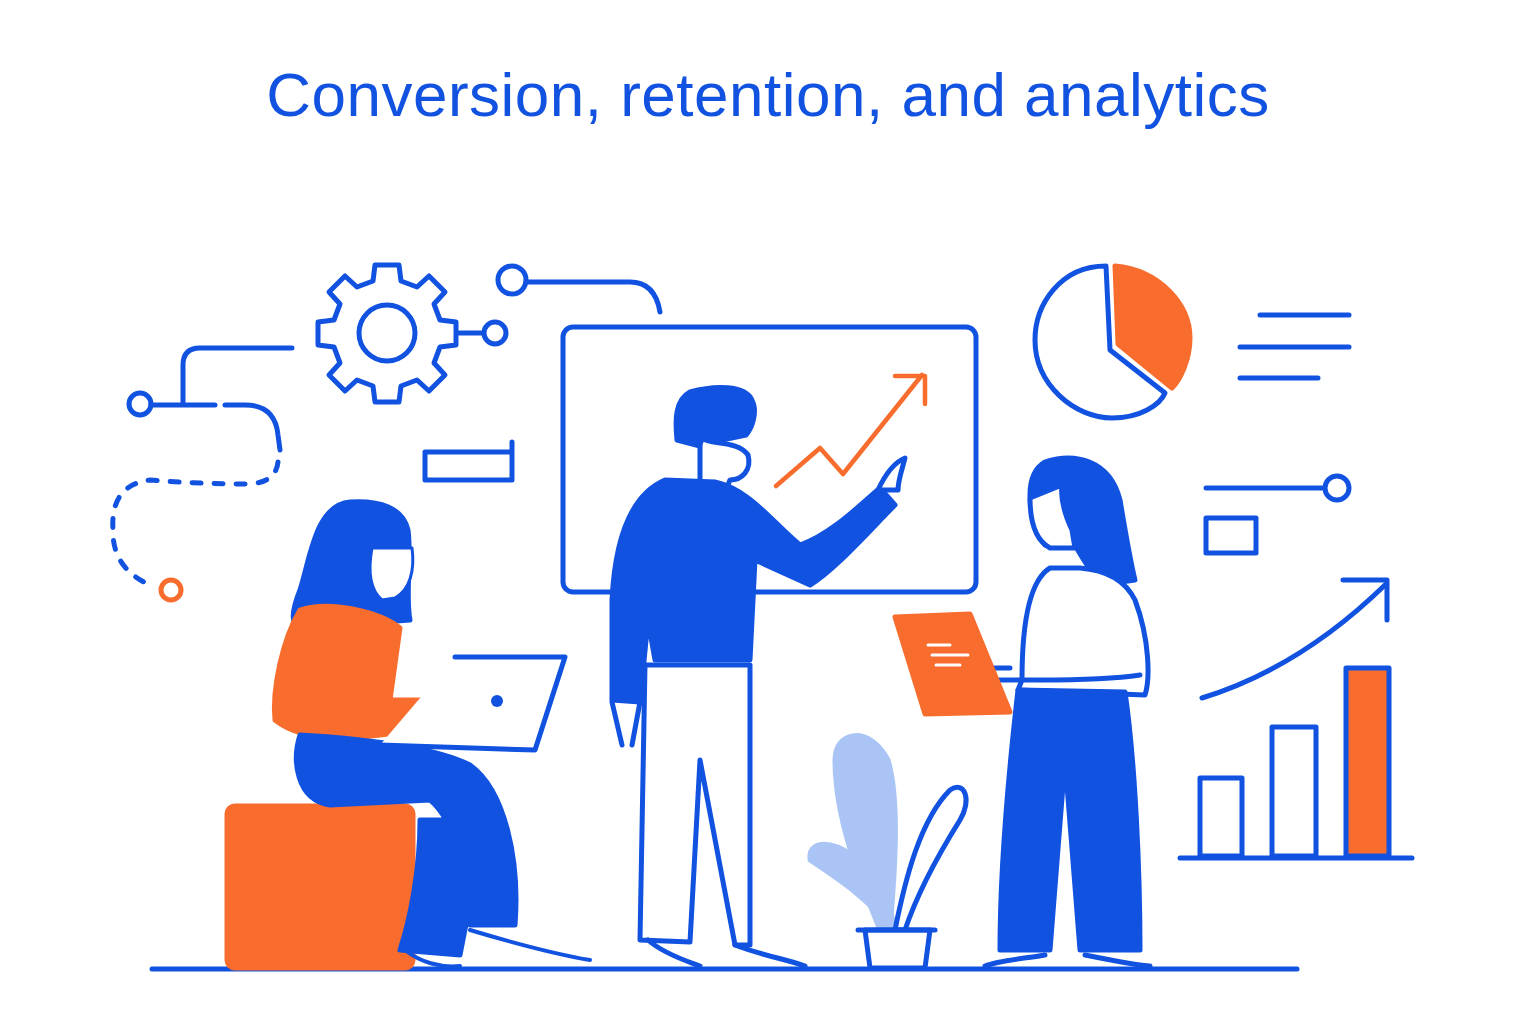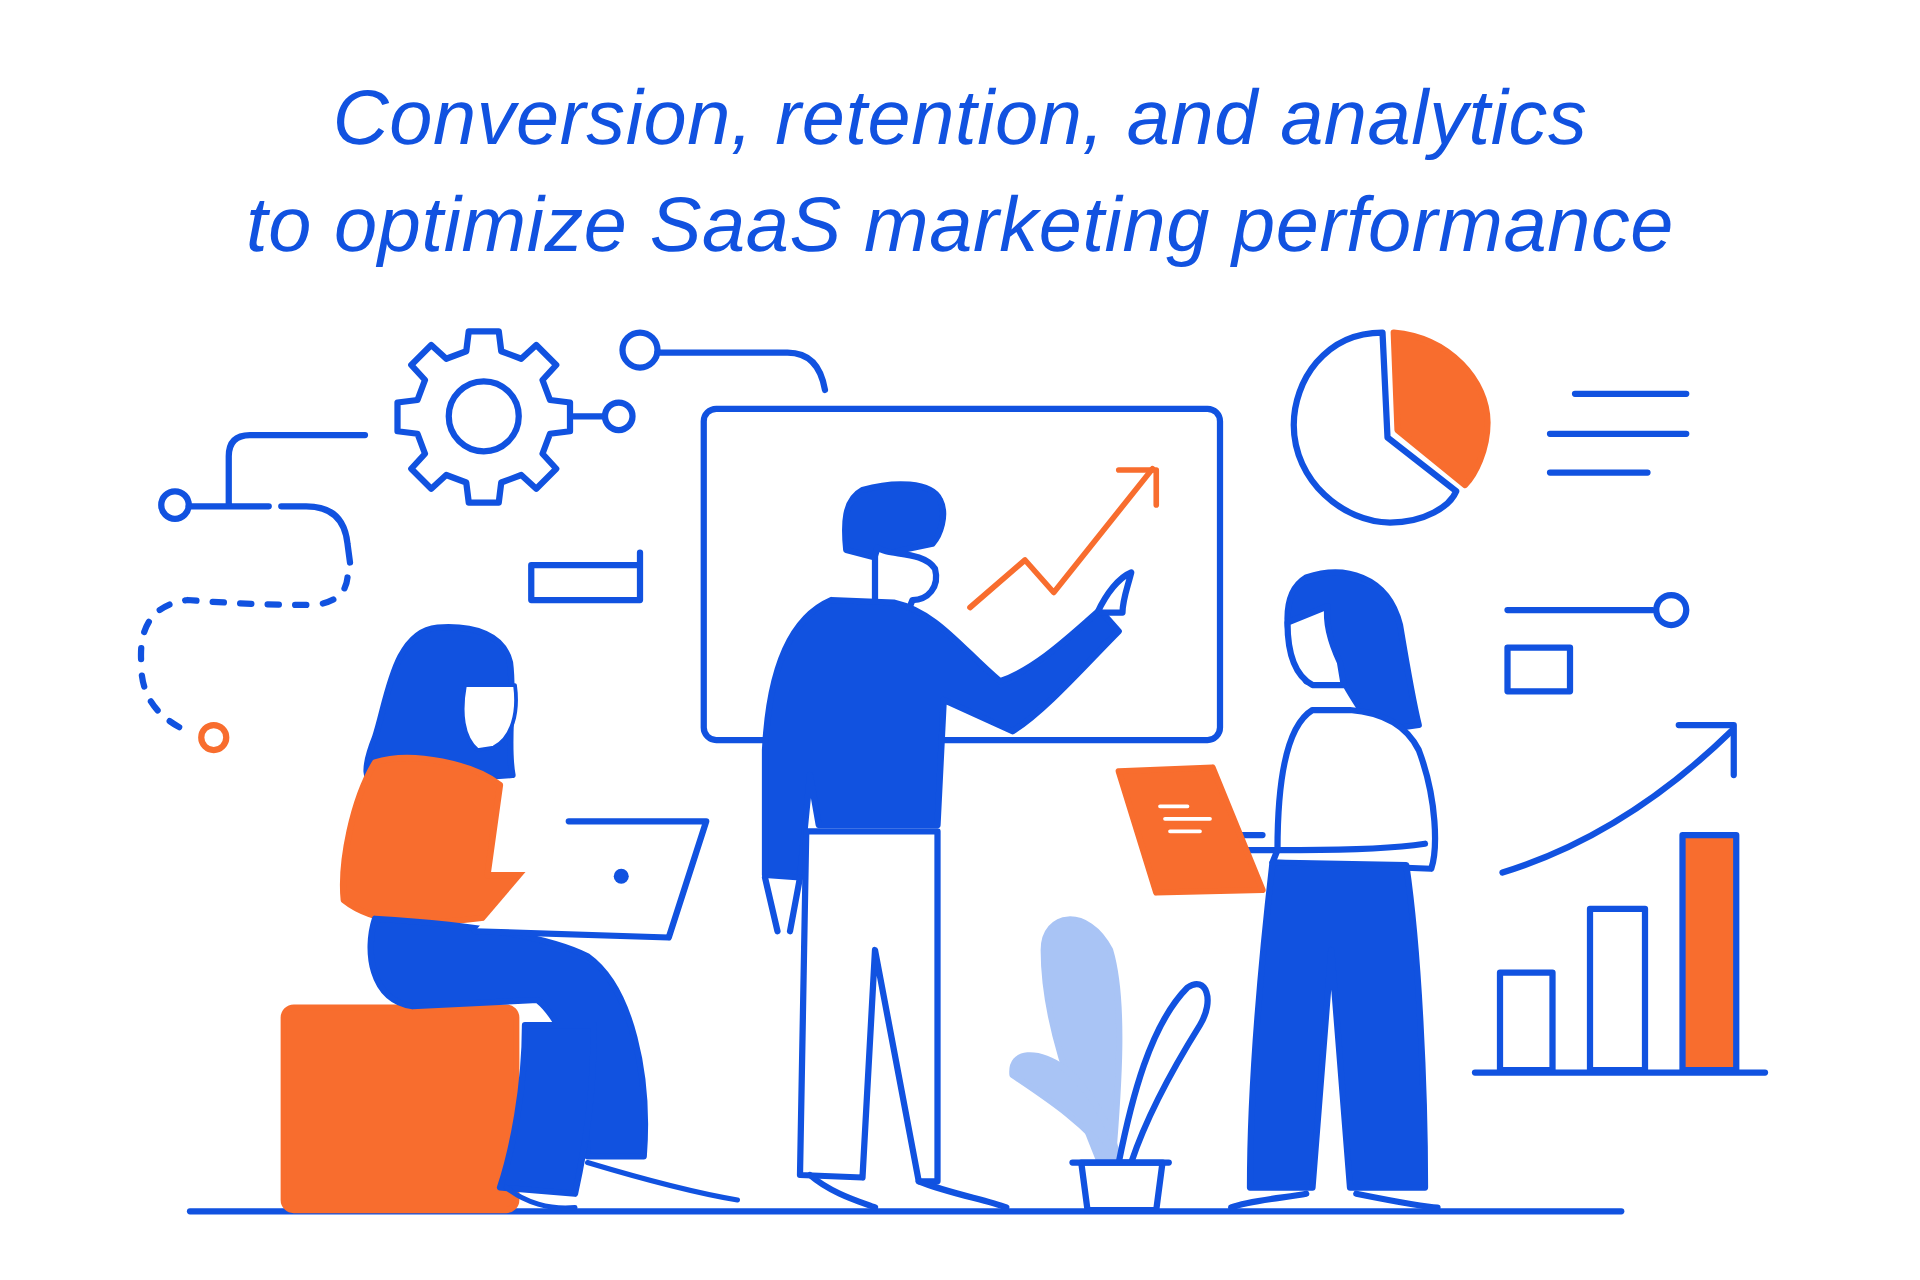--- a/index.html
+++ b/index.html
@@ -2,29 +2,28 @@
 <html><head>
 <meta charset="utf-8">
 <style>
   html, body { margin: 0; padding: 0; background: #ffffff; }
   body { width: 1536px; height: 1024px; overflow: hidden; position: relative; font-family: "Liberation Sans", "DejaVu Sans", sans-serif; }
   .title {
     position: absolute; left: 0; top: 52px; width: 1536px;
     text-align: center; color: #1152e0;
     font-size: 62px; line-height: 86px; font-weight: 400; letter-spacing: 0.5px;
   }
-  .title span { display: block; font-style: italic; }
+  .title span { display: block; }
   svg.scene { position: absolute; left: 0; top: 0; }
 </style>
 </head>
 <body>
 
 <div class="title">
   <span>Conversion, retention, and analytics</span>
-  <span>to optimize SaaS marketing performance</span>
 </div>
 
 <svg class="scene" width="1536" height="1024" viewBox="0 0 1536 1024" fill="none" stroke="#1152e0" stroke-width="5" stroke-linecap="round" stroke-linejoin="round">
 
   <g>
     <circle cx="140" cy="404" r="11"></circle>
     <path d="M151 405 H215 M183 405 V365 Q183 348 200 348 H292"></path>
     <path d="M225 405 H245 Q275 405 278 435 L280 450"></path>
     <path d="M278 462 Q276 482 250 484 Q200 484 150 480 Q110 485 113 530 Q112 568 150 585" stroke-dasharray="9 13"></path>
     <circle cx="171" cy="590" r="10" stroke="#f86d2e"></circle>

